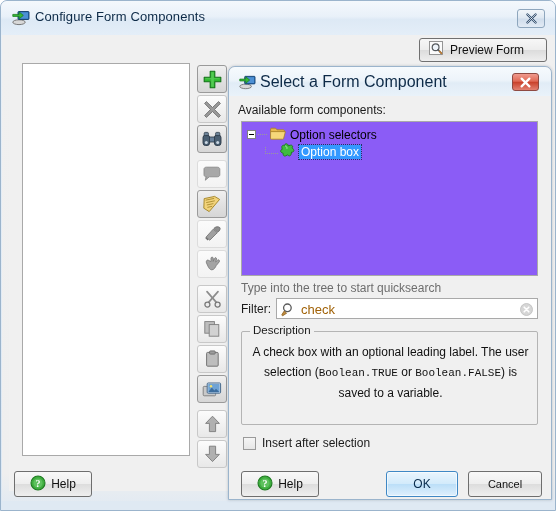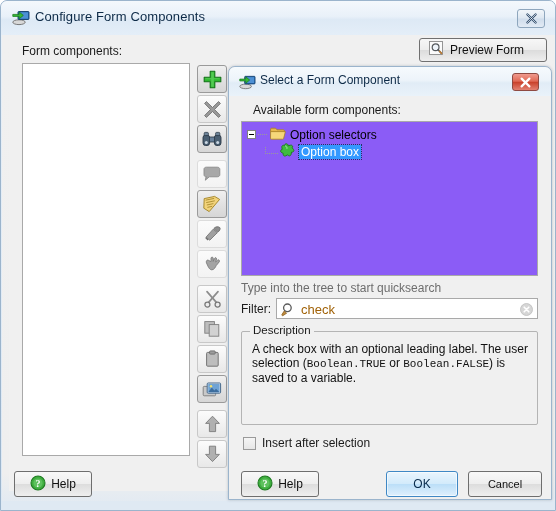--- a/index.html
+++ b/index.html
@@ -187,21 +187,21 @@
     border-radius: 6px 6px 0 0;
   }
   .inner-title-icon {
     position: absolute;
     left: 10px; top: 7px;
     width: 17px; height: 16px;
   }
   .inner-title-text {
     position: absolute;
     left: 31px; top: 6px;
-    font-size: 12px;
+    font-size: 16px;
     color: #0d2a47;
     white-space: nowrap;
   }
   .inner-close-btn {
     position: absolute;
     left: 283px; top: 6px;
     width: 27px; height: 18px;
     box-sizing: border-box;
     border: 1px solid #8f4a42;
     border-radius: 3px;
@@ -213,21 +213,21 @@
 
   .inner-body {
     position: absolute;
     left: 0; top: 29px;
     width: 322px; height: 403px;
     background: #f0f0f0;
   }
 
   .avail-label {
     position: absolute;
-    left: 24px; top: 7px;
+    left: 9px; top: 7px;
     font-size: 12px; color: #1a1a1a;
     white-space: nowrap;
   }
   .tree-box {
     position: absolute;
     left: 12px; top: 25px;
     width: 297px; height: 155px;
     box-sizing: border-box;
     background: #8b5cf6;
     border: 1px solid #a9a9a9;
@@ -327,36 +327,37 @@
 
   
   .desc-group {
     position: absolute;
     left: 12px; top: 235px;
     width: 297px; height: 94px;
     box-sizing: border-box;
     border: 1px solid #b4b4b4;
     border-radius: 2px;
     background: transparent;
+    text-align: center;
   }
   .desc-legend {
     position: absolute;
     left: 8px; top: -8px;
     background: #f0f0f0;
     padding: 0 3px;
     font-size: 11.5px;
     color: #1a1a1a;
   }
   .desc-text {
     position: absolute;
     left: 10px; top: 10px;
     width: 277px;
     font-size: 12px;
     color: #111;
-    line-height: 14px;
+    line-height: 20px;
   }
   .mono {
     font-family: "Liberation Mono", monospace;
     font-size: 11px;
   }
 
   
   .insert-row {
     position: absolute;
     left: 14px; top: 340px;
@@ -440,21 +441,20 @@
           <path d="M1.4 1.4 L9.6 9.6 M9.6 1.4 L1.4 9.6" stroke="#2d4a6b" stroke-width="2.1" stroke-linecap="round"></path>
           <path d="M1.4 1.4 L9.6 9.6 M9.6 1.4 L1.4 9.6" stroke="#ffffff" stroke-width="0.7" stroke-linecap="round"></path>
         </svg>
       </div>
     </div>
 
     <div class="outer-body">
       <div class="outer-client"></div>
     </div>
 
-    <div class="fc-label">Form components:</div>
     <div class="fc-list"></div>
 
     <div class="preview-btn">
       <span>
         <svg width="15" height="15" viewBox="0 0 15 15">
           <rect x="0.5" y="0.5" width="13" height="13" fill="#fbfbfb" stroke="#8a8a8a" stroke-width="0.9"></rect>
           <circle cx="6.6" cy="6.2" r="3.4" fill="#eef4fa" stroke="#54585c" stroke-width="1.2"></circle>
           <path d="M9.1 8.8 L12.2 12.1" stroke="#54585c" stroke-width="1.6" stroke-linecap="round"></path>
           <path d="M10.6 10.3 L12.6 12.4" stroke="#c07c30" stroke-width="1.5" stroke-linecap="round"></path>
         </svg>

